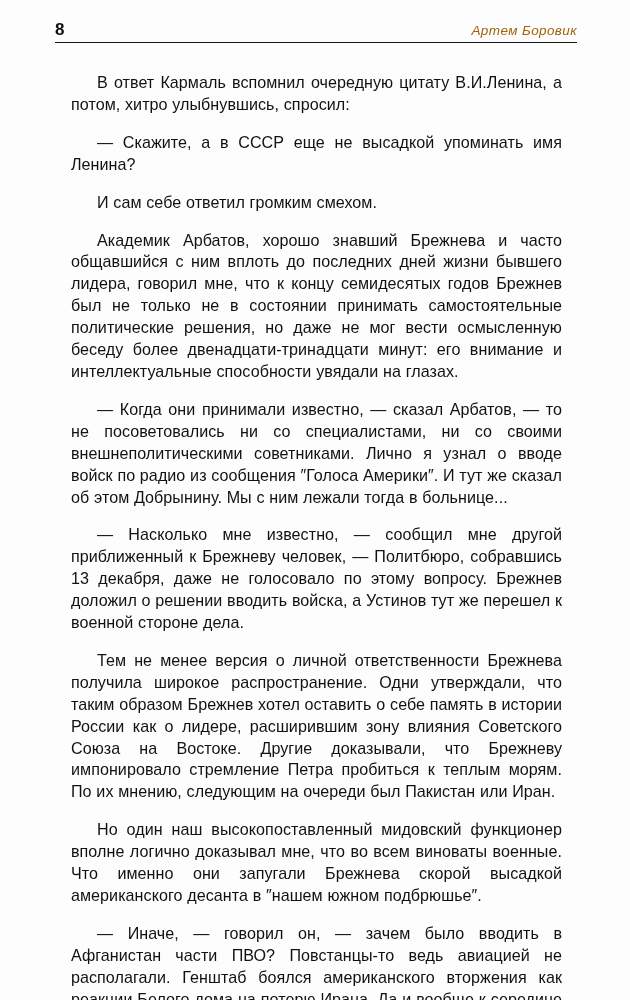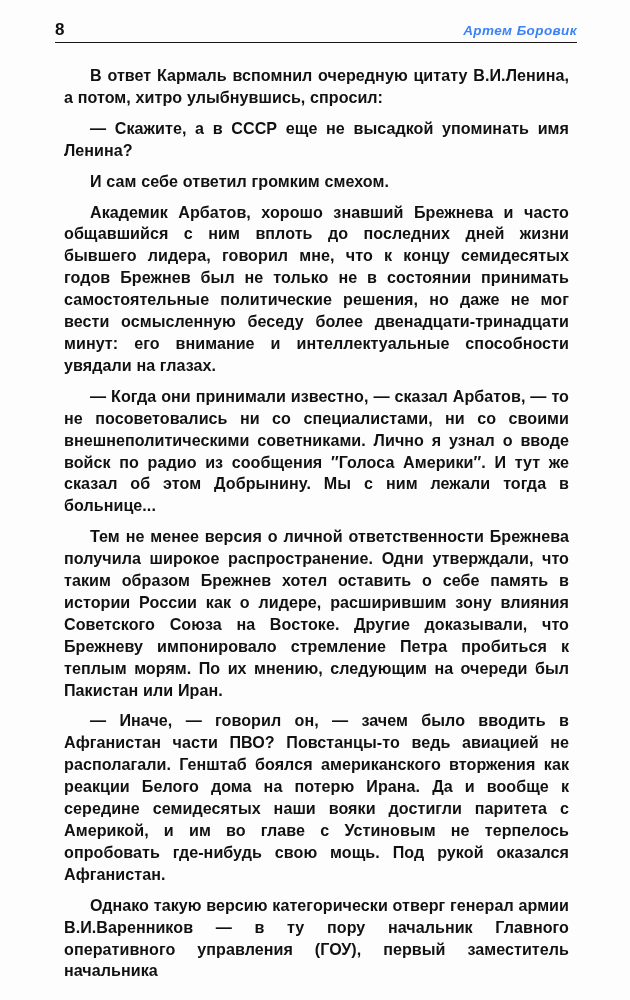--- a/index.html
+++ b/index.html
@@ -41,23 +41,23 @@
     font-weight: bold;
     color: #101010;
     letter-spacing: 0px;
     line-height: 19px;
   }
   .head-author {
     position: absolute;
     right: 0;
     top: 2px;
     font-size: 13.5px;
-    font-weight: bold;
+    font-weight: normal;
     font-style: italic;
-    color: #3b82f6;
+    color: #a16207;
     letter-spacing: 0.4px;
     line-height: 17px;
   }
   .head-rule {
     position: absolute;
     left: 55px;
     top: 42px;
     width: 522px;
     height: 0;
     border-top: 1.6px solid #171717;
@@ -71,25 +71,24 @@
     width: 523px;
     font-size: 16.1px;
     line-height: 21.9px;
     color: #111111;
     text-align: justify;
     text-justify: inter-word;
     letter-spacing: 0.05px;
     word-spacing: 0.2px;
   }
   .para {
-    margin: 9px;
+    margin: 16px;
     padding: 0;
     text-indent: 26px;
     text-align: justify;
-    font-weight: bold;
   }
   .para:last-child {
     text-align: justify;
   }
   
   .para.speech {
     text-indent: 26px;
   }
   .para.flush-last {
     text-align-last: left;
@@ -108,18 +107,20 @@
     <div class="head-author">Артем Боровик</div>
   </div>
   <div class="head-rule"></div>
 
   <div class="text-block" id="text-block">
       <p class="para flush-last">В ответ Кармаль вспомнил очередную цитату В.И.Ленина, а потом, хитро улыбнувшись, спросил:</p>
       <p class="para speech flush-last">— Скажите, а в СССР еще не высадкой упоминать имя Ленина?</p>
       <p class="para flush-last">И сам себе ответил громким смехом.</p>
       <p class="para flush-last">Академик Арбатов, хорошо знавший Брежнева и часто общавшийся с ним вплоть до последних дней жизни бывшего лидера, говорил мне, что к концу семидесятых годов Брежнев был не только не в состоянии принимать самостоятельные политические решения, но даже не мог вести осмысленную беседу более двенадцати-тринадцати минут: его внимание и интеллектуальные способности увядали на глазах.</p>
       <p class="para speech flush-last">— Когда они принимали известно, — сказал Арбатов, — то не посоветовались ни со специалистами, ни со своими внешнеполитическими советниками. Лично я узнал о вводе войск по радио из сообщения ″Голоса Америки″. И тут же сказал об этом Добрынину. Мы с ним лежали тогда в больнице...</p>
+      <p class="para speech flush-last">— Насколько мне известно, — сообщил мне другой приближенный к Брежневу человек, — Политбюро, собравшись 13 декабря, даже не голосовало по этому вопросу. Брежнев доложил о решении вводить войска, а Устинов тут же перешел к военной стороне дела.</p>
       <p class="para flush-last">Тем не менее версия о личной ответственности Брежнева получила широкое распространение. Одни утверждали, что таким образом Брежнев хотел оставить о себе память в истории России как о лидере, расширившим зону влияния Советского Союза на Востоке. Другие доказывали, что Брежневу импонировало стремление Петра пробиться к теплым морям. По их мнению, следующим на очереди был Пакистан или Иран.</p>
+      <p class="para flush-last">Но один наш высокопоставленный мидовский функционер вполне логично доказывал мне, что во всем виноваты военные. Что именно они запугали Брежнева скорой высадкой американского десанта в ″нашем южном подбрюшье″.</p>
       <p class="para speech flush-last">— Иначе, — говорил он, — зачем было вводить в Афганистан части ПВО? Повстанцы-то ведь авиацией не располагали. Генштаб боялся американского вторжения как реакции Белого дома на потерю Ирана. Да и вообще к середине семидесятых наши вояки достигли паритета с Америкой, и им во главе с Устиновым не терпелось опробовать где-нибудь свою мощь. Под рукой оказался Афганистан.</p>
       <p class="para full-last">Однако такую версию категорически отверг генерал армии В.И.Варенников — в ту пору начальник Главного оперативного управления (ГОУ), первый заместитель начальника</p>
     </div>
 
 </div>
 
 </body></html>

